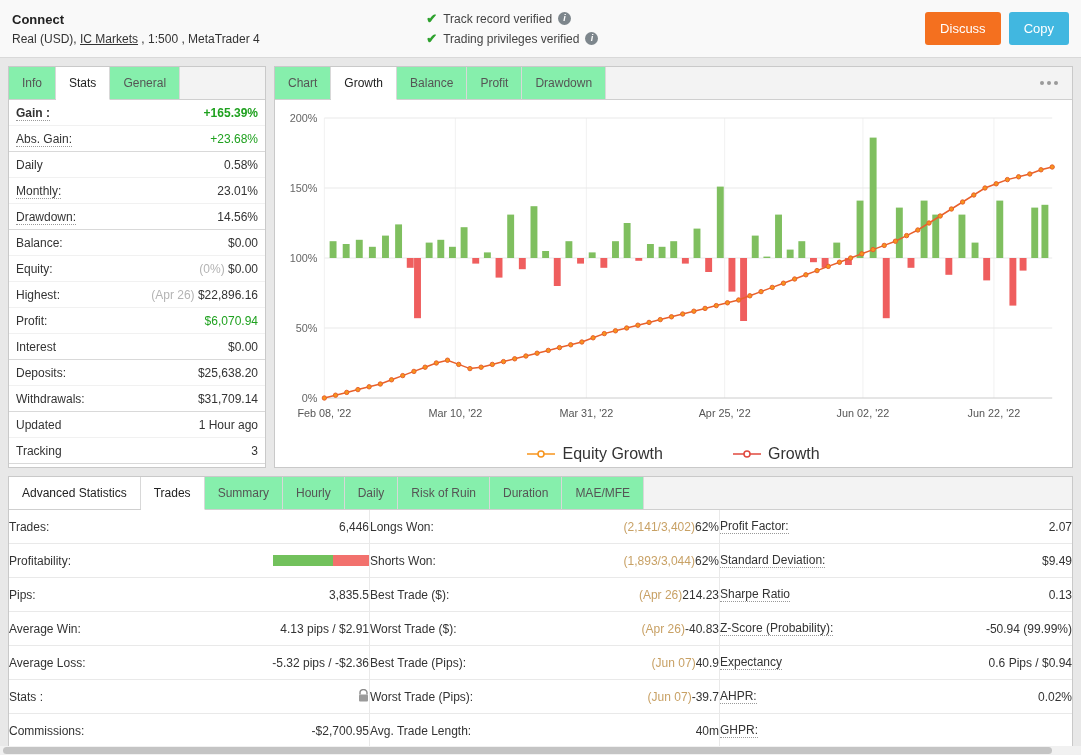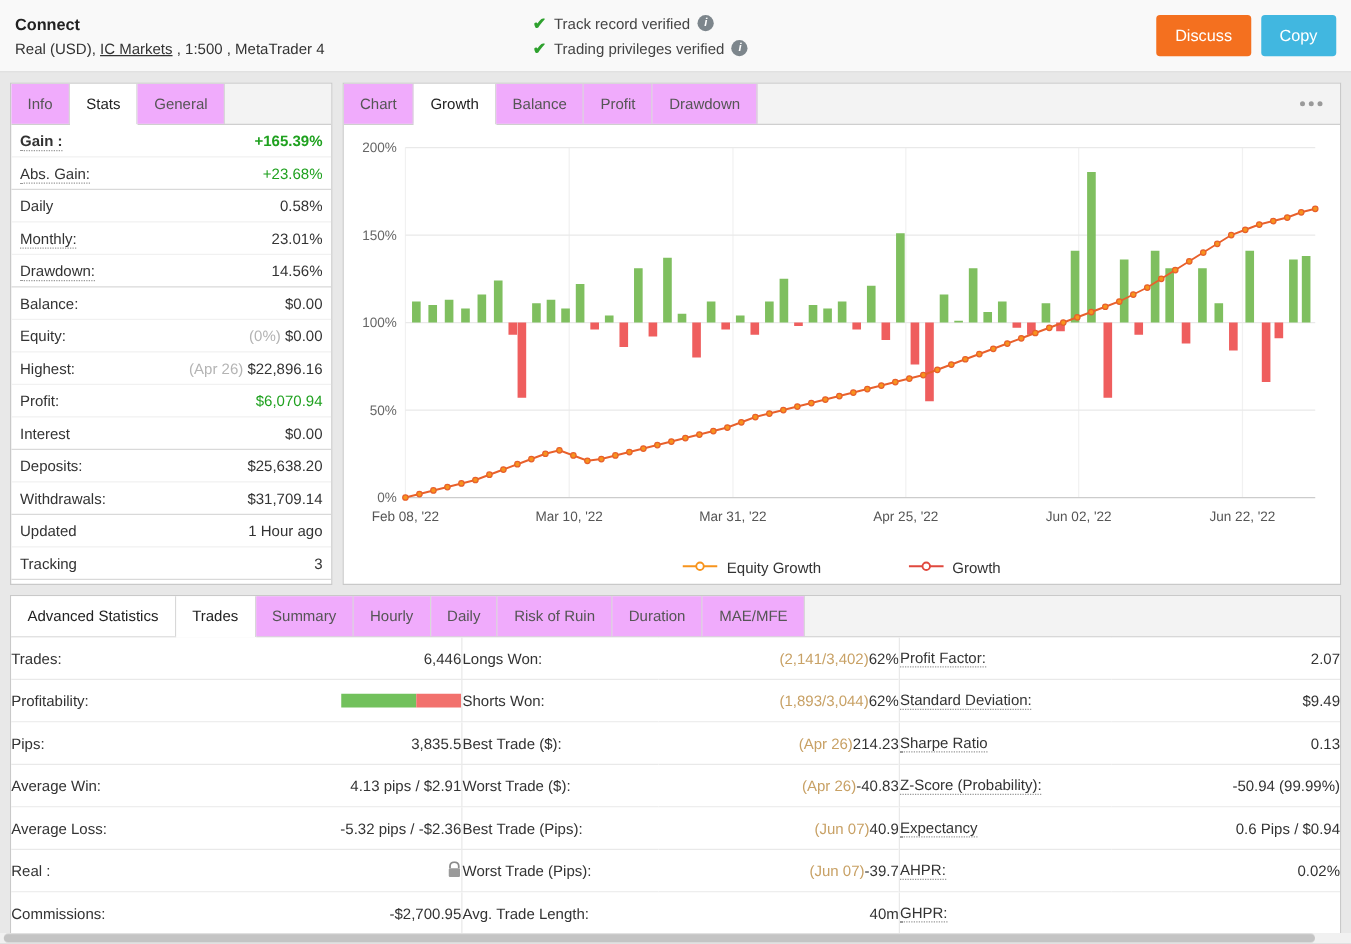--- a/index.html
+++ b/index.html
@@ -18,21 +18,21 @@
   .info-i{display:inline-block;width:13px;height:13px;border-radius:50%;background:#7d868c;color:#fff;
           font-size:9px;line-height:13px;text-align:center;font-style:italic;font-weight:bold;cursor:pointer}
   .tb-right{display:flex;gap:8px}
   .btn{border:none;color:#fff;font-size:13px;padding:9px 15px;border-radius:3px;cursor:pointer;font-family:inherit}
   .btn.discuss{background:#f4701f}
   .btn.copy{background:#41b7e0}
 
   
   .panel{background:#fff;border:1px solid #c9c9c9}
   .tabs{display:flex;background:#f3f3f3;border-bottom:1px solid #cfcfcf}
-  .tab{padding:9px 13px;font-size:12px;color:#555;border-right:1px solid #d8d8d8;background:#f0abfc;cursor:pointer;white-space:nowrap}
+  .tab{padding:9px 13px;font-size:12px;color:#555;border-right:1px solid #d8d8d8;background:#86efac;cursor:pointer;white-space:nowrap}
   .tab.active{background:#fff;color:#222;border-bottom:1px solid #fff;margin-bottom:-1px}
   .label-tab{padding:9px 13px;font-weight:normal;color:#222;background:#fff;border-right:1px solid #d8d8d8;cursor:pointer}
 
   .main-row{display:flex;gap:8px;margin:8px;height:402px}
 
   
   .left-panel{width:258px;flex:none;overflow:hidden}
   .srow{display:flex;justify-content:space-between;align-items:center;padding:5px 7px;
         border-bottom:1px solid #f1f1f1;font-size:12px;min-height:26px}
   .srow.sec-end{border-bottom:1px solid #d9d9d9}
@@ -45,21 +45,21 @@
   .pre-gray{color:#b4b4b4}
   .pre-tan{color:#c8a165}
 
   
   .chart-panel{flex:1;display:flex;flex-direction:column;overflow:hidden}
   .chart-tabs-row{display:flex;justify-content:space-between;align-items:center;background:#f3f3f3;border-bottom:1px solid #cfcfcf}
   .tabs-inner{display:flex}
   .chart-menu{display:flex;gap:3px;padding:0 14px;cursor:pointer}
   .chart-menu span{width:4px;height:4px;border-radius:50%;background:#9a9a9a}
   #chart-wrap{flex:none;padding:2px 6px 0 2px}
-  .legend{display:flex;justify-content:center;gap:70px;align-items:center;height:34px;font-size:12px;color:#333}
+  .legend{display:flex;justify-content:center;gap:70px;align-items:center;height:34px;font-size:16px;color:#333}
   .legend-item{display:flex;align-items:center;gap:7px;cursor:pointer}
 
   
   .bottom-panel{margin:0 8px}
   .stats-table{display:grid;grid-template-columns:175px 185px 158px 192px 170px 1fr}
   .tcell{display:flex;align-items:center;min-height:34px;padding:0 0;border-bottom:1px solid #e9e9e9;font-size:12px;color:#333;background:#fff}
   .tcell.value{justify-content:flex-end;text-align:right}
   .tcell.groupsep{border-left:1px solid #e9e9e9}
   .pbar{display:flex;width:96px;height:11px}
   .pbar .g{background:#72c15c}
@@ -454,21 +454,21 @@
         <span class="pre-tan">(Jun 07) </span>
         <span>40.9</span>
       </div>
       <div class="tcell label groupsep">
         <span class="dotted">Expectancy</span>
       </div>
       <div class="tcell value">
         <span>0.6 Pips / $0.94</span>
       </div>
       <div class="tcell label">
-        <span>Real :</span>
+        <span>Stats :</span>
       </div>
       <div class="tcell value">
         <span><svg width="11" height="13" viewBox="0 0 11 13">
             <path d="M2 5.5 V3.8 a3.5 3.2 0 0 1 7 0 V5.5" fill="none" stroke="#8a8a8a" stroke-width="1.4"></path>
             <rect x="1" y="5.5" width="9" height="7" rx="1" fill="#9a9a9a"></rect>
           </svg></span>
       </div>
       <div class="tcell label groupsep">
         <span>Worst Trade (Pips):</span>
       </div>

